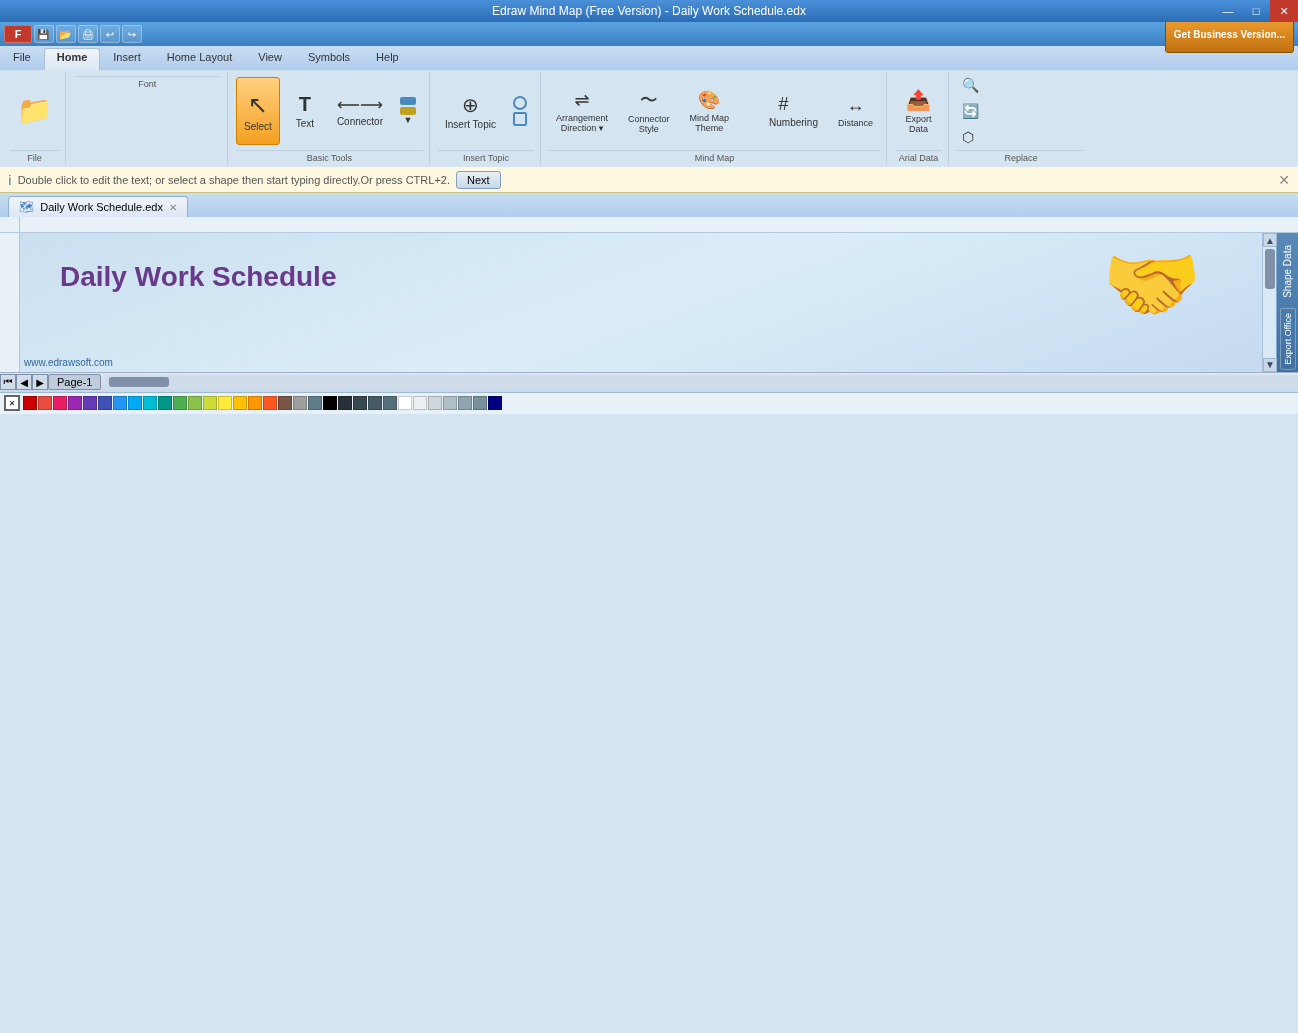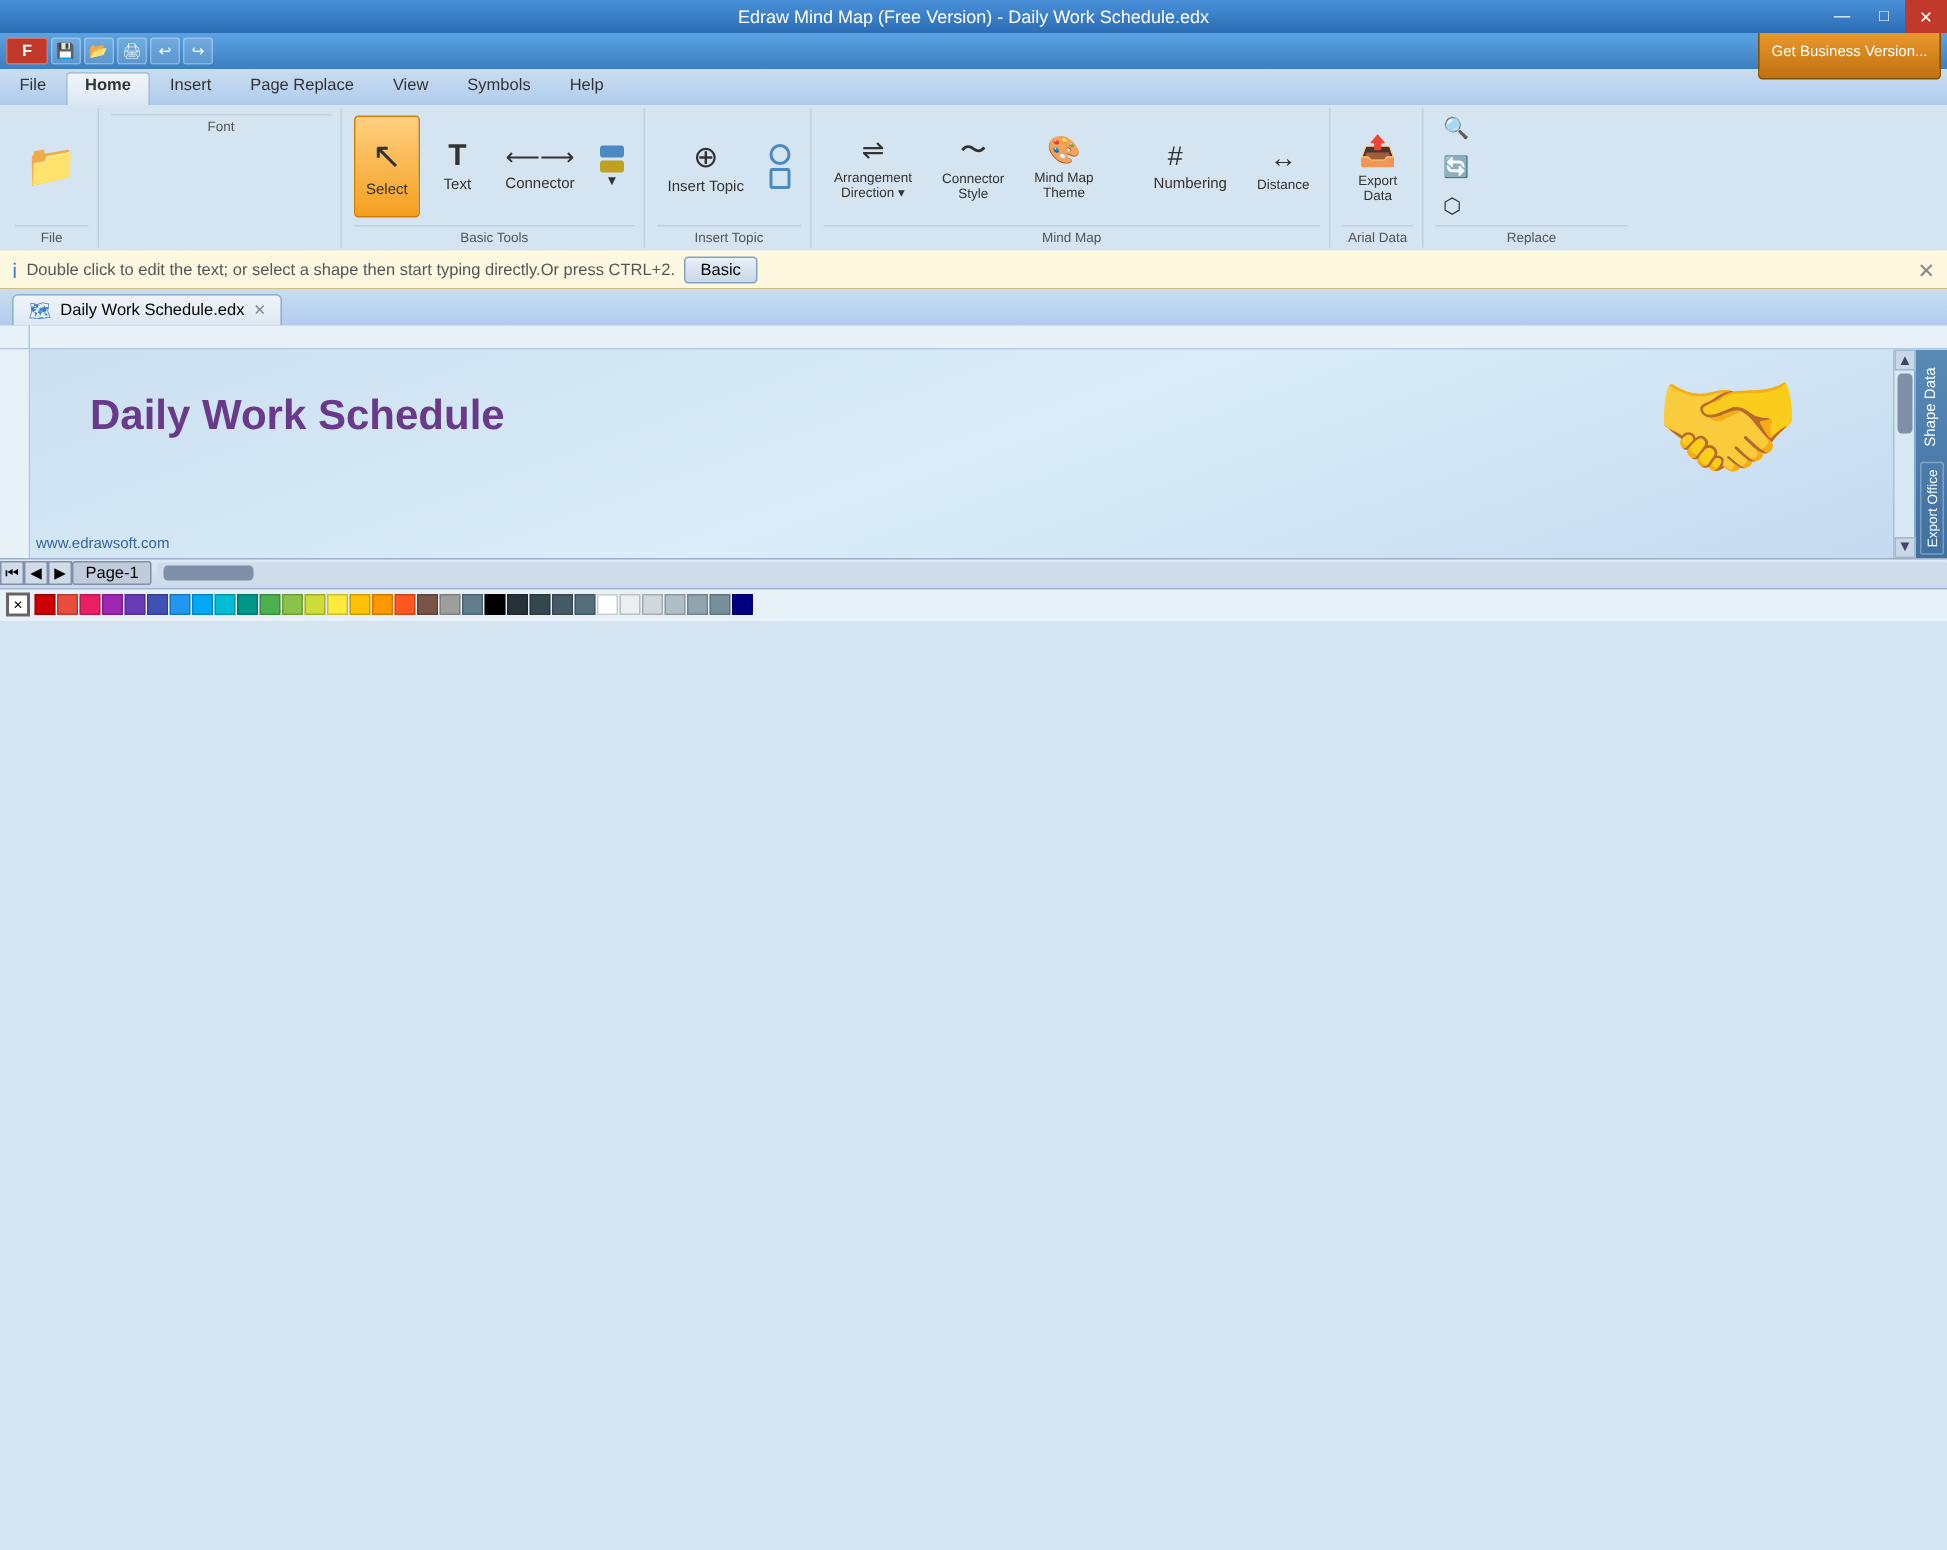--- a/index.html
+++ b/index.html
@@ -380,28 +380,28 @@
 </div>
 
 <div id="quick-access">
   <div class="qa-btn" style="background:#c0392b;color:white;font-weight:bold;font-size:11px;width:28px;">F</div>
   <div class="qa-btn">💾</div>
   <div class="qa-btn">📂</div>
   <div class="qa-btn">🖨</div>
   <div class="qa-btn">↩</div>
   <div class="qa-btn">↪</div>
   <span style="margin-left:auto;"></span>
-  <div style="background:linear-gradient(to bottom,#f0a030,#c07010);border:1px solid #805000;border-radius:3px;padding:12px 8px;color:white;font-size:10px;font-weight:normal;cursor:pointer;">Get Business Version...</div>
+  <div style="background:linear-gradient(to bottom,#f0a030,#c07010);border:1px solid #805000;border-radius:3px;padding:12px 8px;color:white;font-size:10px;font-weight:bold;cursor:pointer;">Get Business Version...</div>
 </div>
 
 <div id="ribbon-tabs">
   <div class="ribbon-tab">File</div>
   <div class="ribbon-tab active">Home</div>
   <div class="ribbon-tab">Insert</div>
-  <div class="ribbon-tab">Page Replace</div>
+  <div class="ribbon-tab">Home Layout</div>
   <div class="ribbon-tab">View</div>
   <div class="ribbon-tab">Symbols</div>
   <div class="ribbon-tab">Help</div>
 </div>
 
 <div id="ribbon-content">
 
   <div class="ribbon-group" style="min-width:40px;">
     <div class="ribbon-group-content">
       <div class="big-btn">
@@ -508,21 +508,21 @@
       </div>
     </div>
     <div class="ribbon-group-label">Replace</div>
   </div>
 
 </div>
 
 <div id="info-bar">
   <span class="info-icon">ℹ</span>
   <span>Double click to edit the text; or select a shape then start typing directly.Or press CTRL+2.</span>
-  <button class="next-btn">Basic</button>
+  <button class="next-btn">Next</button>
   <span class="close-x">✕</span>
 </div>
 
 <div id="doc-tabs">
   <div class="doc-tab">
     <span style="color:#4080c0;font-size:12px;">🗺</span>
     <span>Daily Work Schedule.edx</span>
     <span class="tab-close">✕</span>
   </div>
 </div>

